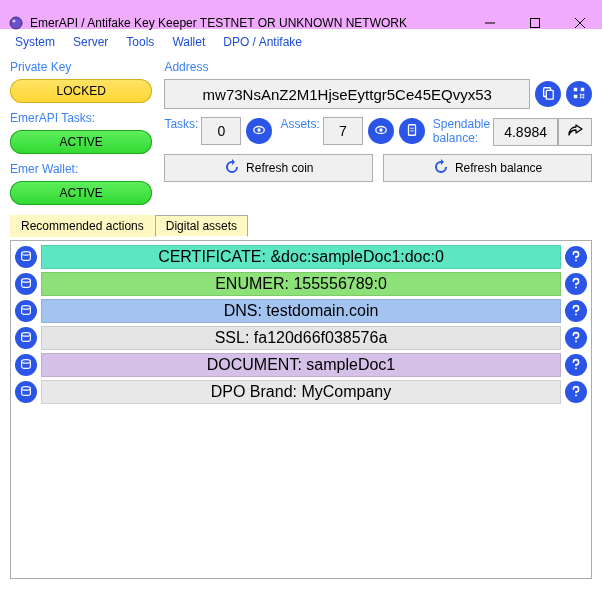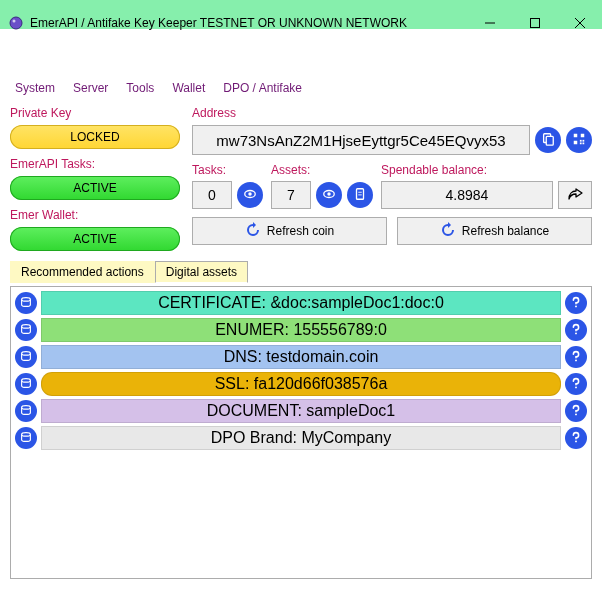--- a/index.html
+++ b/index.html
@@ -1,66 +1,66 @@
 <!DOCTYPE html>
 <html><head>
 <meta charset="utf-8">
 <style>
 * { box-sizing: border-box; margin: 0; padding: 0; font-family: "Segoe UI", Tahoma, sans-serif; font-size: 12px; }
 body { background: #fff; width: 602px; height: 589px; overflow: hidden; display: flex; flex-direction: column; }
 
-.titlebar { display: flex; align-items: center; height: 30px; padding: 16px 0 0 8px; background: #86efac; border-bottom: 1px solid #fff; }
+.titlebar { display: flex; align-items: center; height: 30px; padding: 16px 0 0 8px; background: #f0abfc; border-bottom: 1px solid #fff; }
 .titlebar .appicon { width: 16px; height: 16px; margin-right: 6px; }
 .titlebar .title { flex: 1; font-size: 12px; color: #000; }
 .titlebar .winbtns { display: flex; height: 100%; }
 .titlebar .winbtn { width: 45px; height: 100%; display: flex; align-items: center; justify-content: center; color: #000; }
 .titlebar .winbtn svg { width: 10px; height: 10px; }
 
 .menubar { display: flex; gap: 0; padding: 2px 6px; font-size: 12px; }
-.menubar .menuitem { padding: 3px 9px; color: #701a75; margin-top: 46px; }
+.menubar .menuitem { padding: 3px 9px; color: #1d4ed8; }
 
 .content { flex: 1; padding: 6px 10px 10px 10px; display: flex; flex-direction: column; gap: 4px; }
 
 .toprow { display: flex; gap: 12px; }
 .leftcol { width: 170px; display: flex; flex-direction: column; gap: 4px; }
 .rightcol { flex: 1; display: flex; flex-direction: column; gap: 4px; }
 
-.lbl { font-size: 12px; color: #be185d; margin-bottom: 1px; }
+.lbl { font-size: 12px; color: #3b82f6; margin-bottom: 1px; }
 
 .pillbtn { width: 100%; height: 24px; border-radius: 12px; display: flex; align-items: center; justify-content: center; font-size: 12px; color: #000; border: none; }
 .pillbtn.locked { background: linear-gradient(#ffe466, #ffd633); box-shadow: inset 0 0 0 1px #d4af1f; }
 .pillbtn.active { background: linear-gradient(#5fef5f, #30d830); box-shadow: inset 0 0 0 1px #1fa81f; }
 
 .addrrow { display: flex; gap: 5px; align-items: center; }
 .addrbox { flex: 1; height: 30px; background: #f0f0f0; border: 1px solid #adadad; display: flex; align-items: center; justify-content: center; font-size: 15px; padding: 4px 8px; overflow: hidden; white-space: nowrap; }
 .circbtn { width: 26px; height: 26px; border-radius: 50%; background: #2b55e6; display: flex; align-items: center; justify-content: center; flex-shrink: 0; }
 .circbtn.sm { width: 22px; height: 22px; }
 .circbtn svg { width: 14px; height: 14px; }
 
 .statrow { display: flex; gap: 8px; align-items: flex-start; }
-.statcol { display: flex; flex-direction: column; gap: 3px; }
+.statcol { display: flex; flex-direction: row; gap: 3px; }
 .statbox { height: 28px; background: #f0f0f0; border: 1px solid #adadad; display: flex; align-items: center; justify-content: center; font-size: 14px; padding: 0 10px; }
 .sharebtn { width: 34px; height: 28px; background: #f0f0f0; border: 1px solid #adadad; display: flex; align-items: center; justify-content: center; }
 
 .refreshrow { display: flex; gap: 10px; margin-top: 4px; }
 .refbtn { flex: 1; height: 28px; background: #f0f0f0; border: 1px solid #adadad; display: flex; align-items: center; justify-content: center; gap: 6px; font-size: 12px; }
 .refbtn svg { width: 16px; height: 16px; }
 
 .tabbar { display: flex; margin-top: 6px; }
 .tab { padding: 3px 10px; background: #fef9c3; border: 1px solid transparent; font-size: 12px; }
 .tab.active { border: 1px solid #acacac; border-bottom-color: #fff; position: relative; z-index: 1; }
 .tabcontent { border: 1px solid #acacac; margin-top: -1px; padding: 4px; display: flex; flex-direction: column; gap: 3px; flex: 1; }
 
 .assetrow { display: flex; align-items: center; gap: 4px; height: 24px; }
 .assetlabel { flex: 1; height: 100%; display: flex; align-items: center; justify-content: center; font-size: 16px; border: 1px solid rgba(0,0,0,0.1); }
 .c-cert  { background: #5ce6c1; }
 .c-ssh   { background: #f6c1dd; }
 .c-enum  { background: #8ee078; }
 .c-dns   { background: #a3c3f0; }
-.c-ssl   { background: #eab308; border-radius: 11px; }
+.c-ssl   { background: #e5e5e5; }
 .c-doc   { background: #d5c0e8; }
 .c-brand { background: #e8e8e8; }
 </style>
 </head>
 <body>
 
 <div class="titlebar">
   <span class="appicon">
     <svg viewBox="0 0 16 16">
         <circle cx="8" cy="8" r="6" fill="#6a4fc9" stroke="#3a2a80" stroke-width="1"></circle>
@@ -161,21 +161,21 @@
               <span><svg viewBox="0 0 16 16">
                     <rect x="4" y="2" width="8" height="12" rx="1" fill="none" stroke="#fff" stroke-width="1.5"></rect>
                     <line x1="6" y1="6" x2="10" y2="6" stroke="#fff" stroke-width="1"></line>
                     <line x1="6" y1="9" x2="10" y2="9" stroke="#fff" stroke-width="1"></line>
                   </svg></span>
             </div>
           </div>
         </div>
         <div class="statcol" style="flex:1">
           <div class="lbl">Spendable balance:</div>
-          <div style="display:flex;gap:5px;">
+          <div style="display:flex;align-items:center">
             <div class="statbox" style="flex:1">4.8984</div>
             <div class="sharebtn">
               <span><svg viewBox="0 0 16 16" width="16" height="16">
                     <path d="M9 3 L15 7 L9 11 L9 8 C5 8 3 10 2 13 C2 8 5 5 9 5 Z" fill="none" stroke="#000" stroke-width="1.3" stroke-linejoin="round"></path>
                   </svg></span>
             </div>
           </div>
         </div>
       </div>
 

